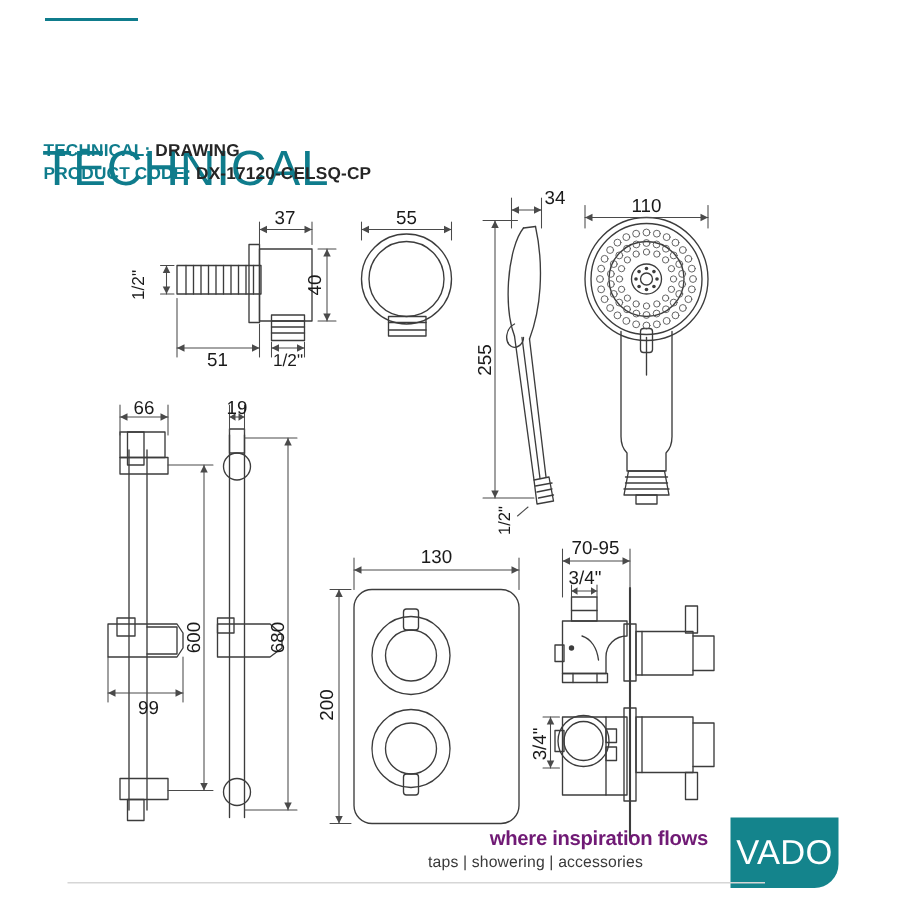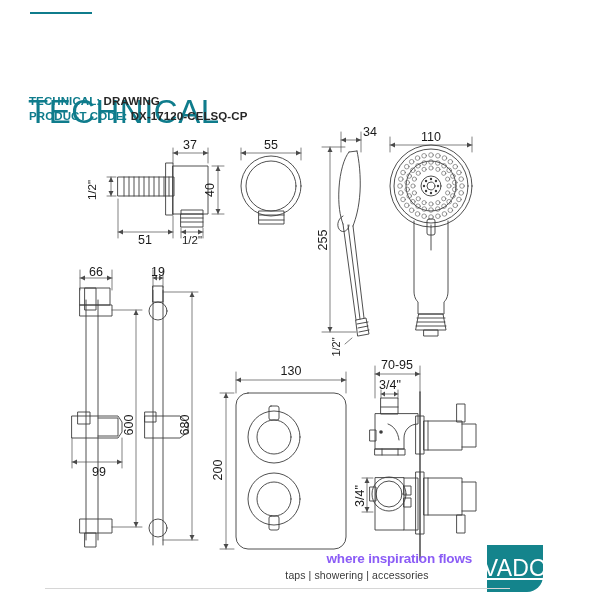--- a/index.html
+++ b/index.html
@@ -61,49 +61,48 @@
   .tagline-wrap {
     position: absolute;
     right: 128px;
     top: 551px;
     text-align: right;
     width: 230px;
   }
   .tagline {
     font-size: 13.5px;
     font-weight: 700;
-    color: #8b5cf6;
+    color: #701a75;
     letter-spacing: -0.2px;
     line-height: 15px;
   }
   .subtagline {
     font-size: 10.5px;
     font-weight: 400;
     color: #3a3a3a;
     letter-spacing: 0.1px;
     line-height: 14px;
     margin-top: 2px;
     text-align: center;
   }
   .logo {
     position: absolute;
     left: 487px;
     top: 545px;
-    width: 56px;
+    width: 72px;
     height: 47px;
     background: #14848c;
     border-bottom-right-radius: 16px;
     color: #ffffff;
     font-size: 23px;
     font-weight: 400;
     letter-spacing: 0.2px;
     display: flex;
     align-items: center;
     justify-content: center;
-    text-decoration: underline;
   }
   .bottom-rule {
     position: absolute;
     left: 45px;
     top: 588px;
     width: 465px;
     height: 1px;
     background: #d6d6d6;
   }
   svg text {

